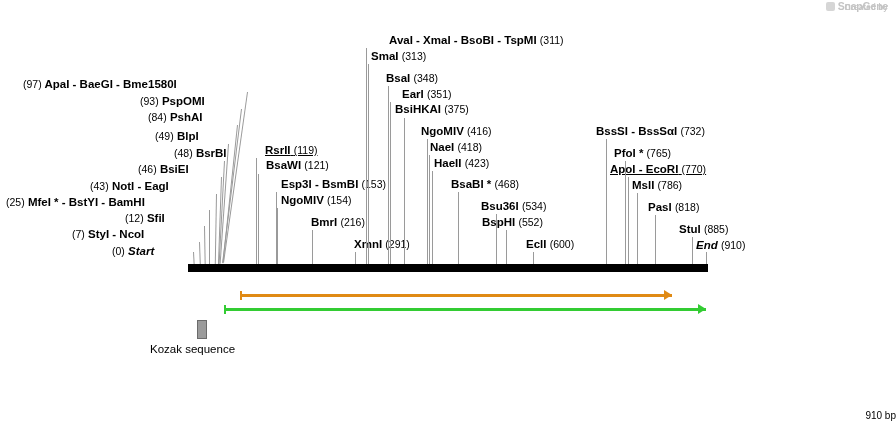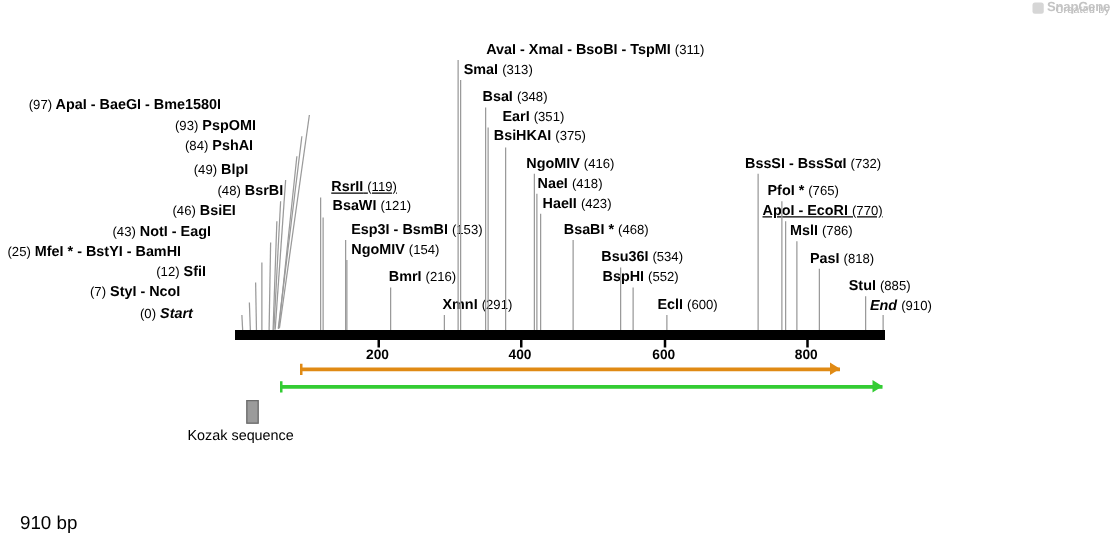--- a/index.html
+++ b/index.html
@@ -152,23 +152,22 @@
   #plasmid-title {
     top: 392px;
     left: 0; right: 0;
     text-align: center;
     font-size: 15px;
     font-weight: bold;
   }
   #plasmid-size {
     top: 410px;
     left: 0; right: 0;
-    text-align: left;
-    font-size: 15px;
-    margin-left: 16px;
+    text-align: right;
+    font-size: 10px;
   }
 </style>
 </head>
 <body>
 
 <div id="root">
 
   <div class="abs" id="created-by">Created by</div>
   <div class="abs" id="snapgene-logo" style="top:0;">
     <span class="sg-mark"></span>
@@ -393,33 +392,20 @@
     <div class="abs leader" style="left:625px; top:161px; height:103px;"></div>
     <div class="abs leader" style="left:628px; top:177px; height:87px;"></div>
     <div class="abs leader" style="left:637px; top:193px; height:71px;"></div>
     <div class="abs leader" style="left:655px; top:215px; height:49px;"></div>
     <div class="abs leader" style="left:692px; top:237px; height:27px;"></div>
     <div class="abs leader" style="left:706px; top:252px; height:12px;"></div>
   </div>
 
   <div class="abs" id="backbone"></div>
 
-  <div class="abs" id="ruler">
-    <div class="ruler-tick" style="left:114px;"></div>
-    <div class="ruler-lbl" style="left:114px;">200</div>
-
-    <div class="ruler-tick" style="left:228px;"></div>
-    <div class="ruler-lbl" style="left:228px;">400</div>
-
-    <div class="ruler-tick" style="left:343px;"></div>
-    <div class="ruler-lbl" style="left:343px;">600</div>
-
-    <div class="ruler-tick" style="left:457px;"></div>
-    <div class="ruler-lbl" style="left:457px;">800</div>
-  </div>
 
   <div class="abs" id="orange-arrow">
     <div class="arrow-tail" style="background:#e08a14;"></div>
     <div class="arrow-line" style="width:100%; background:#e08a14;"></div>
     <div class="arrow-head" style="border-left:8px solid #e08a14;"></div>
   </div>
 
   <div class="abs" id="green-arrow">
     <div class="arrow-tail" style="background:#33cc33;"></div>
     <div class="arrow-line" style="width:100%; background:#33cc33;"></div>

